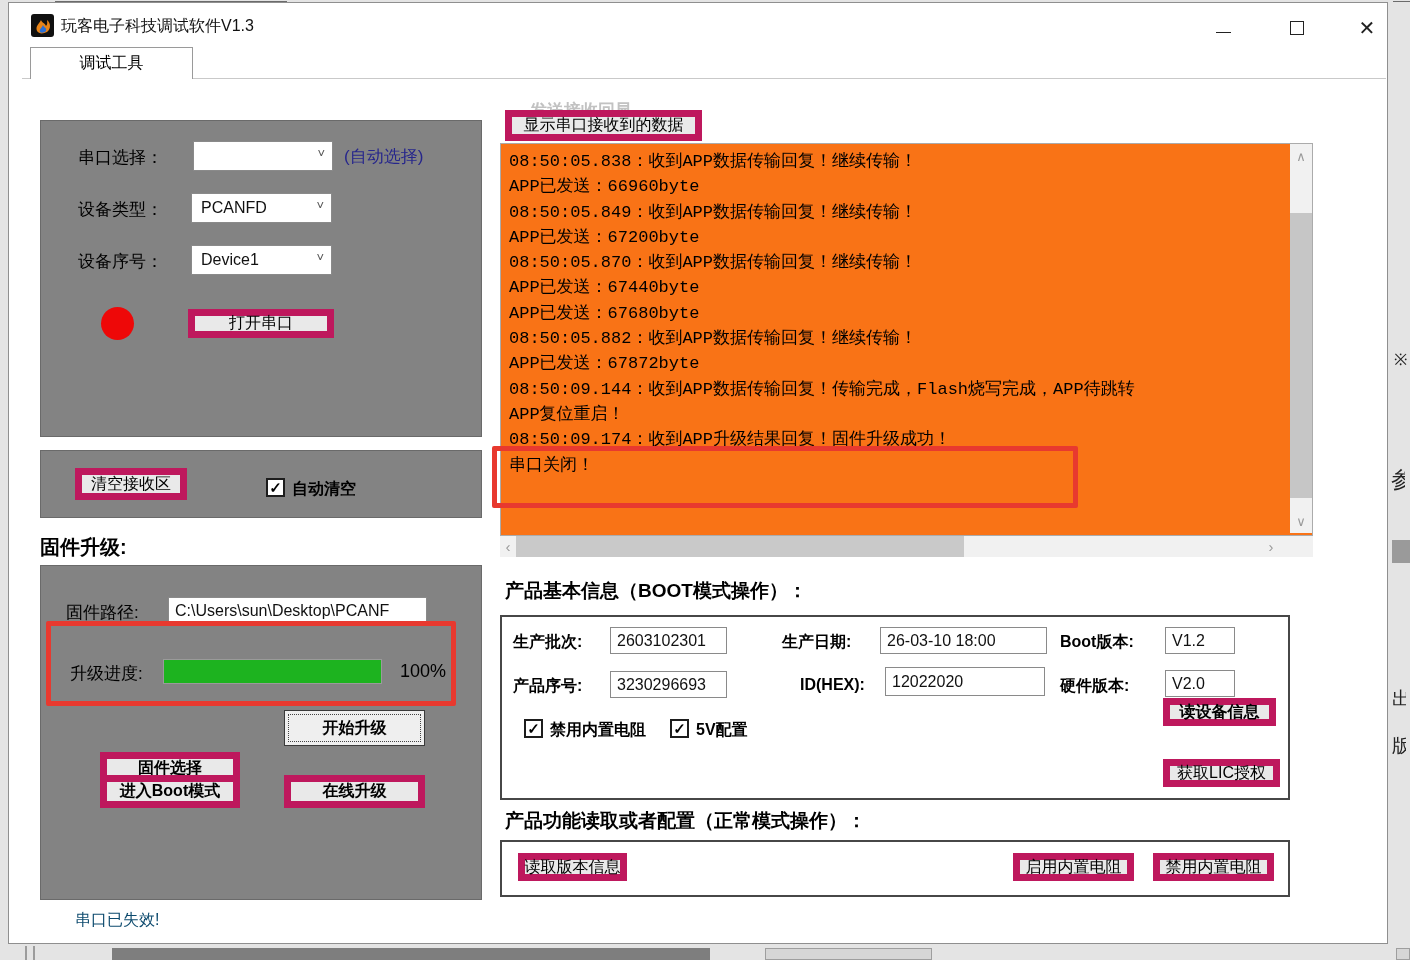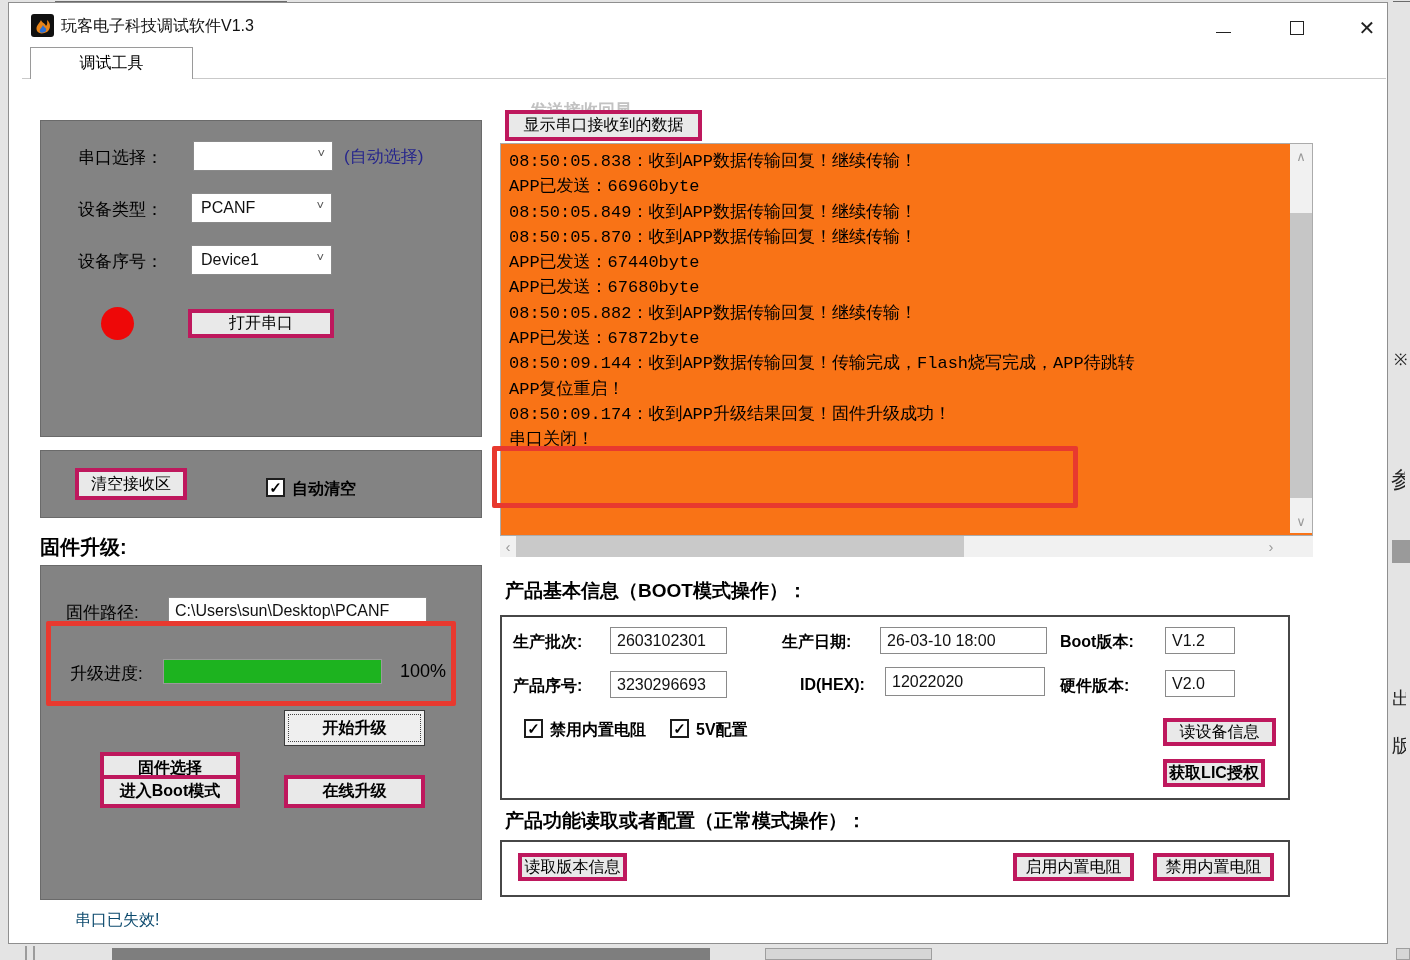--- a/index.html
+++ b/index.html
@@ -35,21 +35,21 @@
 
   
   .panel { position:absolute; background:#838383; border:1px solid #6a6a6a; }
   .plabel { position:absolute; font-size:17px; font-weight:400; color:#000; white-space:nowrap; }
   .combo {
     position:absolute; background:#fff; border:1px solid #8a8a8a;
     display:flex; align-items:center; padding-left:9px; font-size:16px; color:#111;
   }
   .combo .arrow { position:absolute; right:7px; top:4px; color:#555; font-size:13px; }
   .btn {
-    position:absolute; background:#e9e9e9; border:4px solid #be185d;
+    position:absolute; background:#e9e9e9; border:7px solid #be185d;
     display:flex; align-items:center; justify-content:center;
     font-size:16px; font-weight:700; color:#000; cursor:default; white-space:nowrap;
   }
   .btn.default-btn { border:1px solid #3a3a3a; outline:1px dotted #444; outline-offset:-5px; background:#efefef; }
   .dot { position:absolute; width:33px; height:33px; border-radius:50%; background:#ee0808; }
   .cb { position:absolute; width:19px; height:19px; background:#fff; border:2px solid #1d1d1d;
         display:flex; align-items:center; justify-content:center; font-size:15px; font-weight:900; color:#000; }
   .cblabel { position:absolute; font-size:16px; font-weight:700; color:#000; white-space:nowrap; }
 
   .heading { position:absolute; font-size:20px; font-weight:700; color:#000; white-space:nowrap; }
@@ -127,21 +127,21 @@
 <div class="panel" style="left:40px; top:120px; width:442px; height:317px;"></div>
 <div class="plabel" style="left:78px; top:146px;">串口选择：</div>
 <div class="combo" style="left:193px; top:141px; width:140px; height:30px;">
   <span></span>
   <span class="arrow">˅</span>
 </div>
 <div class="plabel" style="left:344px; top:145px; color:#26268c;">(自动选择)</div>
 
 <div class="plabel" style="left:78px; top:198px;">设备类型：</div>
 <div class="combo" style="left:191px; top:193px; width:141px; height:30px;">
-  <span>PCANF</span>
+  <span>PCANFD</span>
   <span class="arrow">˅</span>
 </div>
 
 <div class="plabel" style="left:78px; top:250px;">设备序号：</div>
 <div class="combo" style="left:191px; top:245px; width:141px; height:30px;">
   <span>Device1</span>
   <span class="arrow">˅</span>
 </div>
 
 <div class="dot" style="left:101px; top:307px;"></div>
@@ -188,20 +188,21 @@
 <div class="hiddenlabel">发送接收回显</div>
 <div class="btn showbtn">
   <span>显示串口接收到的数据</span>
 </div>
 
 <div class="logbox">
   <div>
       <div>08:50:05.838：收到APP数据传输回复！继续传输！</div>
       <div>APP已发送：66960byte</div>
       <div>08:50:05.849：收到APP数据传输回复！继续传输！</div>
+      <div>APP已发送：67200byte</div>
       <div>08:50:05.870：收到APP数据传输回复！继续传输！</div>
       <div>APP已发送：67440byte</div>
       <div>APP已发送：67680byte</div>
       <div>08:50:05.882：收到APP数据传输回复！继续传输！</div>
       <div>APP已发送：67872byte</div>
       <div>08:50:09.144：收到APP数据传输回复！传输完成，Flash烧写完成，APP待跳转</div>
       <div>APP复位重启！</div>
       <div>08:50:09.174：收到APP升级结果回复！固件升级成功！</div>
       <div>串口关闭！</div>
     </div>
@@ -248,24 +249,24 @@
 
 <div class="cb" style="left:524px; top:719px;">
   <span>✓</span>
 </div>
 <div class="cblabel" style="left:550px; top:720px;">禁用内置电阻</div>
 <div class="cb" style="left:670px; top:719px;">
   <span>✓</span>
 </div>
 <div class="cblabel" style="left:696px; top:720px;">5V配置</div>
 
-<div class="btn" style="left:1163px; top:718px; width:113px; height:28px; font-weight:400;">
+<div class="btn" style="left:1163px; top:698px; width:113px; height:28px; font-weight:700;">
   <span>读设备信息</span>
 </div>
-<div class="btn" style="left:1163px; top:759px; width:102px; height:28px; font-weight:700;">
+<div class="btn" style="left:1163px; top:759px; width:117px; height:28px; font-weight:400;">
   <span>获取LIC授权</span>
 </div>
 
 <div class="heading" style="left:505px; top:808px; font-size:19px;">产品功能读取或者配置（正常模式操作）：</div>
 <div class="group" style="left:500px; top:840px; width:790px; height:57px;"></div>
 <div class="btn" style="left:518px; top:853px; width:109px; height:28px; font-weight:400;">
   <span>读取版本信息</span>
 </div>
 <div class="btn" style="left:1013px; top:853px; width:121px; height:28px; font-weight:400;">
   <span>启用内置电阻</span>

